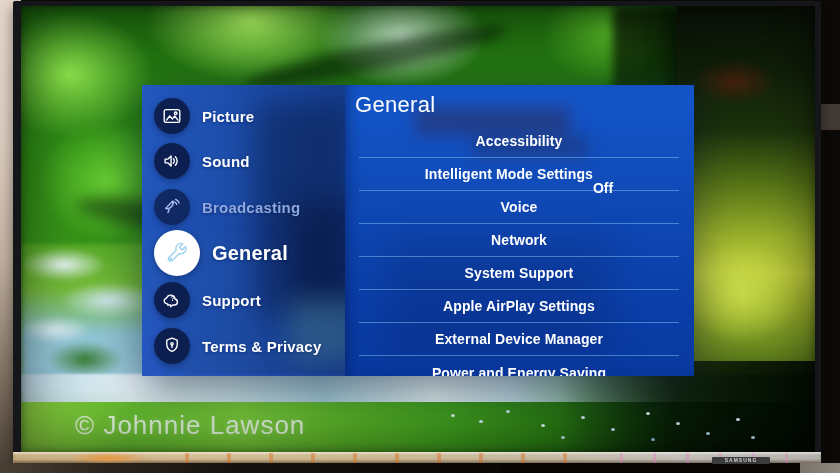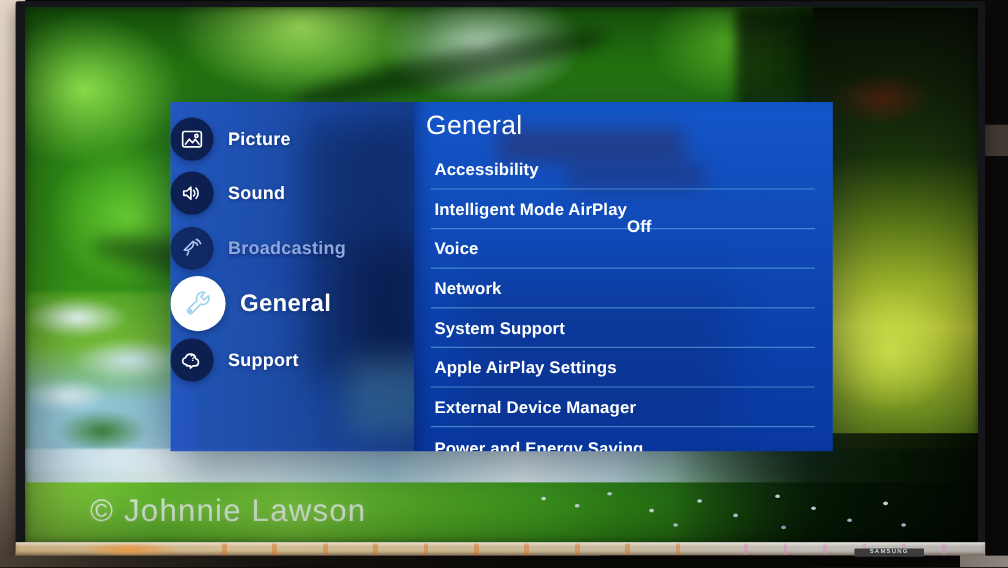--- a/index.html
+++ b/index.html
@@ -82,41 +82,41 @@
 
   
   .overlay{left:121px;top:79px;width:552px;height:291px;display:flex;
     box-shadow:0 12px 42px rgba(0,8,40,.5);}
   .sidebar{position:relative;width:203px;height:100%;overflow:hidden;flex:none;
     background:linear-gradient(100deg,rgba(34,86,198,.96) 0%,rgba(25,68,172,.93) 55%,rgba(16,48,140,.92) 100%);}
   .sb-blob1{left:112px;top:16px;width:95px;height:215px;background:rgba(6,18,54,.4);filter:blur(14px);}
   .sb-blob2{left:148px;top:118px;width:72px;height:155px;background:rgba(4,10,40,.35);filter:blur(14px);}
   .sb-blob3{left:148px;top:214px;width:70px;height:62px;background:rgba(110,200,220,.28);filter:blur(12px);}
   .side-item{position:absolute;left:0;width:100%;height:40px;display:flex;align-items:center;
-    gap:12px;box-sizing:border-box;cursor:pointer;}
+    gap:12px;padding-left:12px;box-sizing:border-box;cursor:pointer;}
   .icon-circle{width:36px;height:36px;border-radius:50%;background:rgba(9,22,62,.85);flex:none;
     display:flex;align-items:center;justify-content:center;box-shadow:0 2px 6px rgba(0,8,40,.35);}
   .side-label{color:#fff;font-size:15px;font-weight:700;letter-spacing:.2px;white-space:nowrap;
     text-shadow:0 1px 3px rgba(0,20,80,.5);}
   .side-item.selected{height:46px;}
   .side-item.selected .icon-circle{width:46px;height:46px;background:#ffffff;}
   .side-item.selected .side-label{font-size:20px;}
   .side-item.disabled .side-label{color:#8fa8dc;}
   .side-item.disabled .icon-circle{opacity:.8;}
 
   .panel{position:relative;flex:1;overflow:hidden;
     background:linear-gradient(180deg,#1456ca 0%,#0f49b6 40%,#0b3ea8 75%,#0939a0 100%);
     box-shadow:inset 10px 0 16px -10px rgba(0,10,50,.55);}
   .pn-blob1{left:70px;top:22px;width:155px;height:28px;background:rgba(70,16,8,.3);filter:blur(8px);}
   .pn-blob2{left:128px;top:52px;width:115px;height:20px;background:rgba(60,14,8,.25);filter:blur(8px);}
   .pn-blob3{left:40px;top:150px;width:225px;height:125px;background:rgba(8,20,80,.18);filter:blur(16px);}
   .panel-title{position:absolute;left:10px;top:7px;color:#fff;font-size:22px;font-weight:400;letter-spacing:.3px;}
   .rows{position:absolute;left:0;top:40px;width:100%;}
   .row{height:33px;margin:0 15px 0 14px;padding:0 3px;box-sizing:border-box;display:flex;
-    align-items:center;justify-content:flex-start;cursor:pointer;
+    align-items:center;justify-content:center;cursor:pointer;
     border-bottom:1px solid rgba(125,200,240,.5);}
   .row:last-child{border-bottom:none;}
   .row-label{color:#fff;font-size:14px;font-weight:700;letter-spacing:.1px;}
   .row-value{color:#fff;font-size:14px;font-weight:700;margin-top:28px;}
 
   svg.ic{display:block;}
 </style>
 </head>
 <body>
 
@@ -197,36 +197,46 @@
         <div class="side-item" style="top:195px">
           <span class="icon-circle">
             <svg class="ic" width="22" height="22" viewBox="0 0 24 24" fill="none" stroke="#fff" stroke-width="1.5" stroke-linecap="round" stroke-linejoin="round">
               <path d="M7.2 16.2c-2 0-3.7-1.4-3.7-3.2 0-1.5 1.1-2.8 2.6-3.1a4.8 4.8 0 019.3 1 3.3 3.3 0 01-.9 6.5h-1.6l-2.4 1.9v-1.9H7.2z"></path>
               <text x="10.2" y="13.2" font-size="8.5" fill="#fff" stroke="none" font-family="Liberation Sans,sans-serif" font-weight="bold">?</text>
             </svg>
           </span>
           <span class="side-label">Support</span>
         </div>
 
+        <div class="side-item" style="top:241px">
+          <span class="icon-circle">
+            <svg class="ic" width="22" height="22" viewBox="0 0 24 24" fill="none" stroke="#fff" stroke-width="1.5" stroke-linecap="round" stroke-linejoin="round">
+              <path d="M12 3.5l5.7 2.1v4.4c0 3.7-2.4 6.6-5.7 7.9-3.3-1.3-5.7-4.2-5.7-7.9V5.6L12 3.5z"></path>
+              <circle cx="12" cy="9.6" r="1.3"></circle>
+              <path d="M12 11v2.6"></path>
+            </svg>
+          </span>
+          <span class="side-label">Terms &amp; Privacy</span>
+        </div>
       </div>
 
       <div class="panel">
         <div class="abs pn-blob1"></div>
         <div class="abs pn-blob2"></div>
         <div class="abs pn-blob3"></div>
 
         <div class="panel-title">General</div>
 
         <div class="rows">
           <div class="row">
             <span class="row-label">Accessibility</span>
             <span class="row-value"></span>
           </div>
           <div class="row">
-            <span class="row-label">Intelligent Mode AirPlay</span>
+            <span class="row-label">Intelligent Mode Settings</span>
             <span class="row-value">Off</span>
           </div>
           <div class="row">
             <span class="row-label">Voice</span>
             <span class="row-value"></span>
           </div>
           <div class="row">
             <span class="row-label">Network</span>
             <span class="row-value"></span>
           </div>

